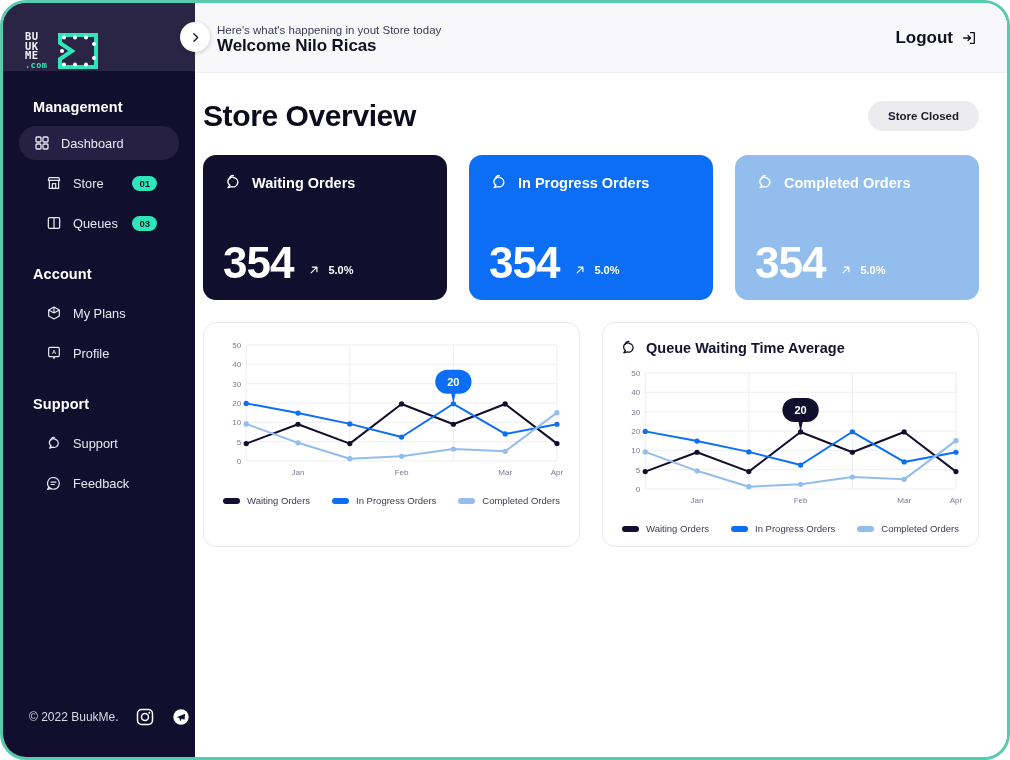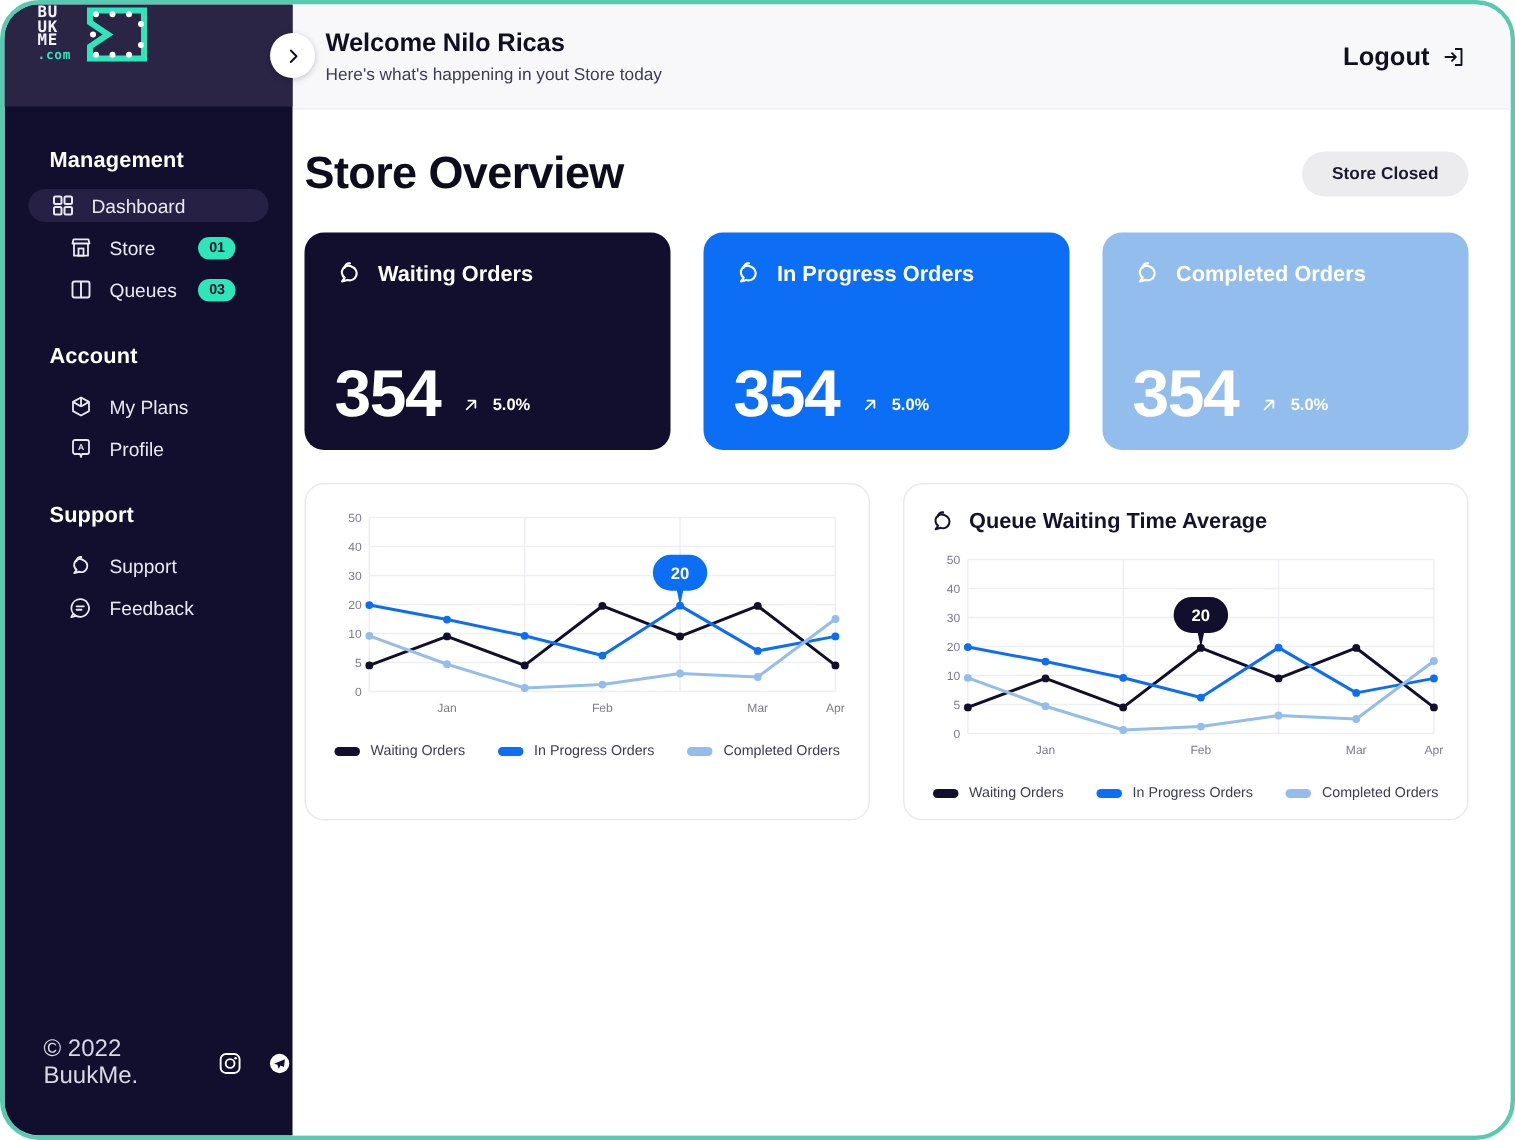--- a/index.html
+++ b/index.html
@@ -25,21 +25,21 @@
   #sidebar {
     width: 192px; flex: 0 0 192px;
     background: #120f2e;
     color: #ffffff;
     display: flex; flex-direction: column;
     position: relative;
   }
   #sidebar-logo {
     height: 68px; flex: 0 0 68px;
     background: #2a2545;
-    display: flex; align-items: flex-start;
+    display: flex; align-items: flex-end;
     padding-left: 22px;
   }
   .logo-wrap { display: flex; align-items: center; gap: 9px; }
   .logo-text {
     display: flex; flex-direction: column;
     line-height: 0.92;
     font-family: "DejaVu Sans Mono", monospace;
     font-weight: 700;
     font-size: 10.5px;
     letter-spacing: 0.5px;
@@ -63,21 +63,21 @@
     font-size: 14.5px; font-weight: 700; color: #ffffff;
     padding: 0 0 11px 30px;
     letter-spacing: .1px;
   }
   .nav-section { margin-bottom: 26px; }
   .nav-section.acct .nav-section-title,
   .nav-section.supp .nav-section-title { padding-bottom: 14px; }
 
   .nav-item {
     display: flex; align-items: center;
-    height: 22px; margin: 0 16px 6px 16px;
+    height: 34px; margin: 0 16px 6px 16px;
     padding: 0 14px;
     border-radius: 17px;
     cursor: pointer;
     color: #e9e9f2;
     font-size: 12.8px;
     position: relative;
   }
   .nav-item.indent { padding-left: 26px; }
   .nav-item.active { background: #262144; }
   .nav-item .ic {
@@ -92,21 +92,21 @@
     border-radius: 9px;
     padding: 2px 7px; min-width: 24px; text-align: center;
     margin-right: 8px;
   }
 
   #sidebar-footer {
     flex: 0 0 auto;
     padding: 0 0 30px 26px;
     display: flex; align-items: center; gap: 16px;
   }
-  #copyright { font-size: 16px; color: #d9d9e4; }
+  #copyright { font-size: 12px; color: #d9d9e4; }
   .social { width: 20px; height: 20px; cursor: pointer; display:block; }
 
   
   #main { flex: 1 1 auto; display: flex; flex-direction: column; background: #ffffff; min-width: 0; }
 
   #topbar {
     height: 70px; flex: 0 0 70px;
     background: #f8f8fa;
     display: flex; align-items: center;
     padding: 0 30px 0 22px;
@@ -314,22 +314,22 @@
         <circle cx="12" cy="12" r="9.2" fill="#ffffff"></circle>
         <path d="M17 8 L6.8 12.2 L10 13.2 L11 17 L13 14 L16.2 15.3 Z" fill="#120f2e"></path>
       </svg>
     </div>
   </aside>
 
   <section id="main">
 
     <header id="topbar">
       <div id="welcome-block">
+        <div id="welcome-sub">Here's what's happening in yout Store today</div>
         <div id="welcome-title">Welcome Nilo Ricas</div>
-        <div id="welcome-sub">Here's what's happening in yout Store today</div>
       </div>
       <div id="logout-btn">
         <span>Logout</span>
         <svg width="16" height="16" viewBox="0 0 24 24">
           <path d="M13.5 4 H20 V20 H13.5" fill="none" stroke="#0f1020" stroke-width="1.9" stroke-linejoin="round"></path>
           <path d="M4 12 H14 M10.5 8.2 L14.3 12 L10.5 15.8" fill="none" stroke="#0f1020" stroke-width="1.9" stroke-linecap="round" stroke-linejoin="round"></path>
         </svg>
       </div>
     </header>
 

